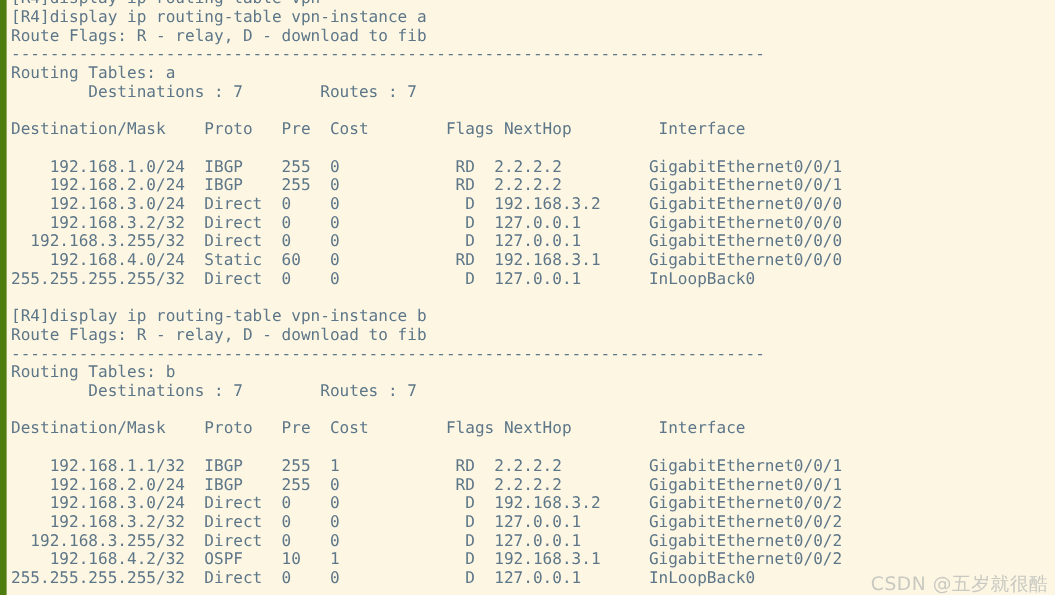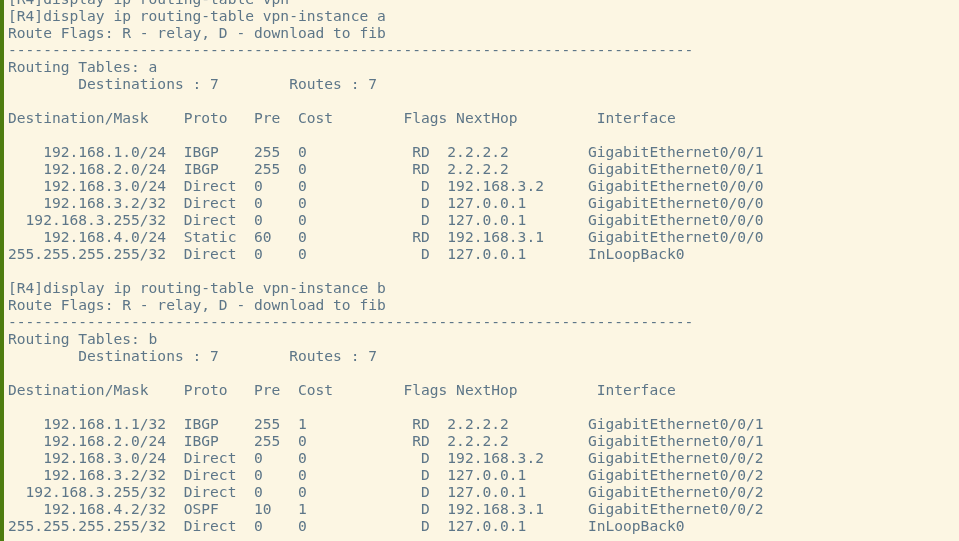--- a/index.html
+++ b/index.html
@@ -6,21 +6,21 @@
   html, body {
     margin: 0;
     padding: 0;
     background: #ffffff;
   }
   #terminal {
     position: relative;
     width: 959px;
     height: 541px;
     background: #fcf6e3;
-    border-left: 4px solid #4d7c0f;
+    border-left: 6px solid #4d7c0f;
     box-sizing: border-box;
     overflow: hidden;
     font-family: "DejaVu Sans Mono", "Liberation Mono", monospace;
     font-size: 14.6px;
     line-height: 17px;
     color: #5d7688;
     letter-spacing: 0px;
     white-space: pre;
   }
   #console {
@@ -45,13 +45,14 @@
     white-space: pre;
     letter-spacing: 0.5px;
     pointer-events: none;
   }
 </style>
 </head>
 <body>
 
 <div id="terminal">
   <div id="console"><span class="line">[R4]display ip routing-table vpn</span><span class="line">[R4]display ip routing-table vpn-instance a</span><span class="line">Route Flags: R - relay, D - download to fib</span><span class="line">------------------------------------------------------------------------------</span><span class="line">Routing Tables: a</span><span class="line">        Destinations : 7        Routes : 7</span><span class="blank"></span><span class="line">Destination/Mask    Proto   Pre  Cost        Flags NextHop         Interface</span><span class="blank"></span><span class="line">    192.168.1.0/24  IBGP    255  0            RD  2.2.2.2         GigabitEthernet0/0/1</span><span class="line">    192.168.2.0/24  IBGP    255  0            RD  2.2.2.2         GigabitEthernet0/0/1</span><span class="line">    192.168.3.0/24  Direct  0    0             D  192.168.3.2     GigabitEthernet0/0/0</span><span class="line">    192.168.3.2/32  Direct  0    0             D  127.0.0.1       GigabitEthernet0/0/0</span><span class="line">  192.168.3.255/32  Direct  0    0             D  127.0.0.1       GigabitEthernet0/0/0</span><span class="line">    192.168.4.0/24  Static  60   0            RD  192.168.3.1     GigabitEthernet0/0/0</span><span class="line">255.255.255.255/32  Direct  0    0             D  127.0.0.1       InLoopBack0</span><span class="blank"></span><span class="line">[R4]display ip routing-table vpn-instance b</span><span class="line">Route Flags: R - relay, D - download to fib</span><span class="line">------------------------------------------------------------------------------</span><span class="line">Routing Tables: b</span><span class="line">        Destinations : 7        Routes : 7</span><span class="blank"></span><span class="line">Destination/Mask    Proto   Pre  Cost        Flags NextHop         Interface</span><span class="blank"></span><span class="line">    192.168.1.1/32  IBGP    255  1            RD  2.2.2.2         GigabitEthernet0/0/1</span><span class="line">    192.168.2.0/24  IBGP    255  0            RD  2.2.2.2         GigabitEthernet0/0/1</span><span class="line">    192.168.3.0/24  Direct  0    0             D  192.168.3.2     GigabitEthernet0/0/2</span><span class="line">    192.168.3.2/32  Direct  0    0             D  127.0.0.1       GigabitEthernet0/0/2</span><span class="line">  192.168.3.255/32  Direct  0    0             D  127.0.0.1       GigabitEthernet0/0/2</span><span class="line">    192.168.4.2/32  OSPF    10   1             D  192.168.3.1     GigabitEthernet0/0/2</span><span class="line">255.255.255.255/32  Direct  0    0             D  127.0.0.1       InLoopBack0</span></div>
+  <div id="watermark">CSDN @五岁就很酷</div>
 </div>
 
 </body></html>

